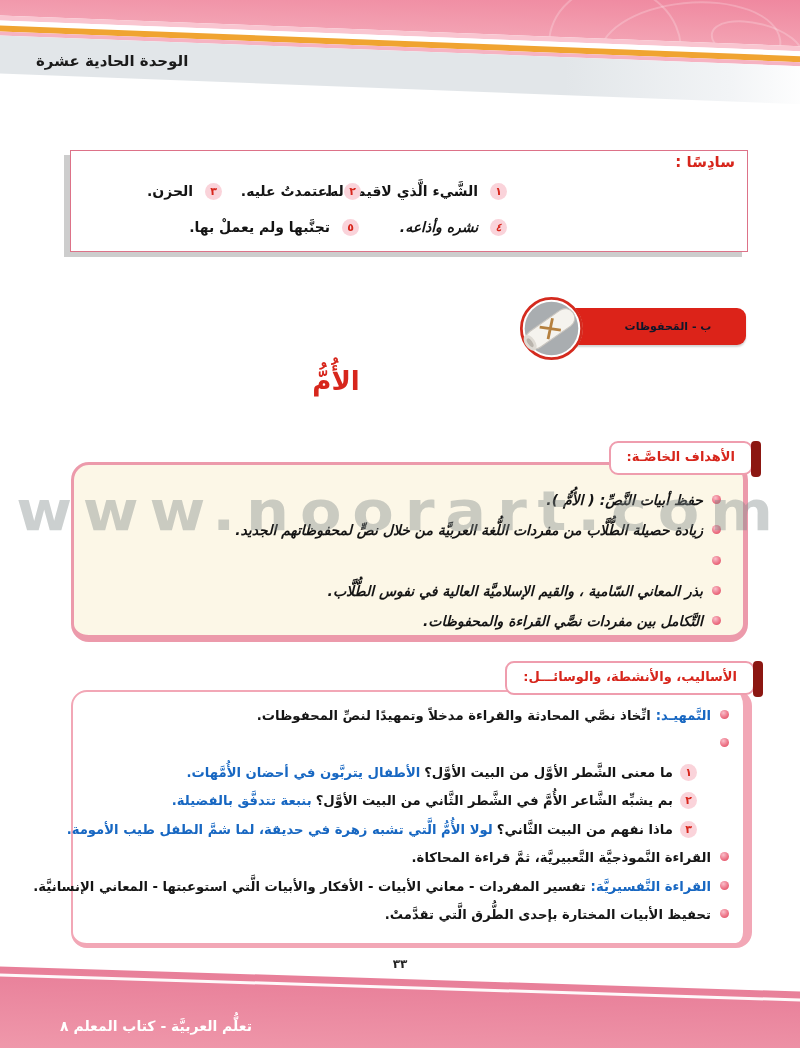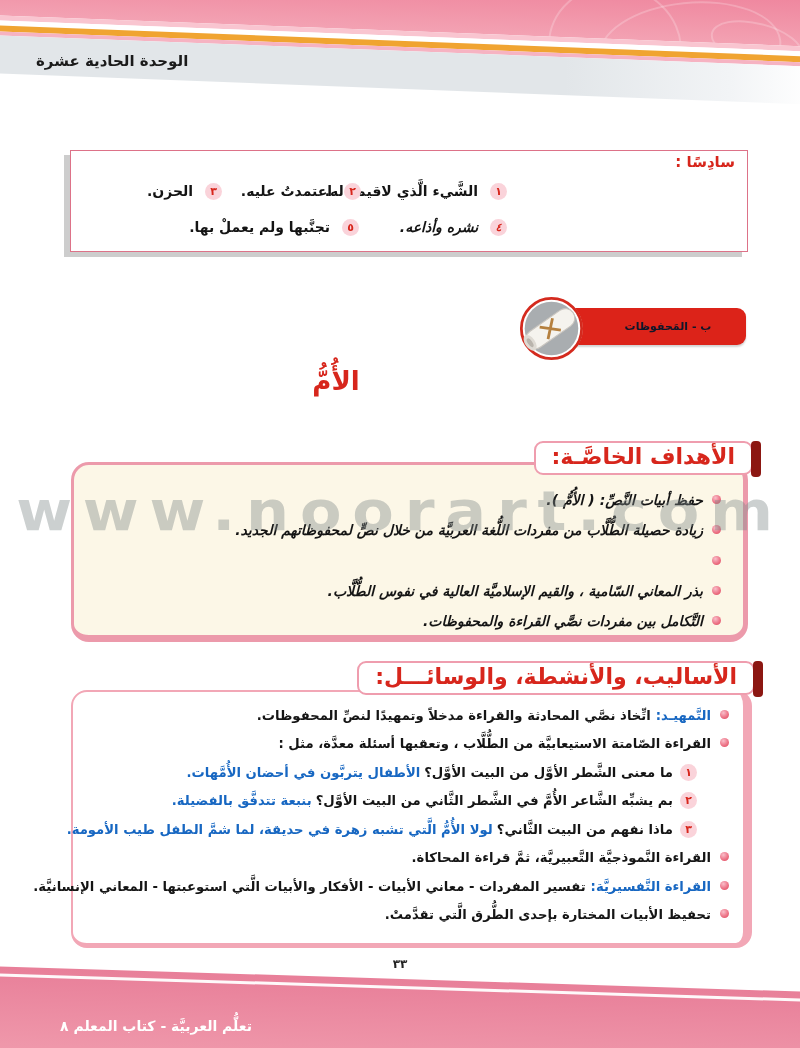--- a/index.html
+++ b/index.html
@@ -31,21 +31,21 @@
               color:#0f172a;font-size:11px;font-weight:bold;text-align:center;line-height:37px;
               padding-left:34px;box-sizing:border-box;z-index:5;box-shadow:0 2px 2px rgba(0,0,0,.18);}
   .badge-icon{position:absolute;left:518px;top:295px;width:67px;height:67px;z-index:6;}
 
   
   .lesson-title{position:absolute;top:366px;left:0;width:672px;text-align:center;
                 color:#d7261c;font-size:26px;font-weight:bold;z-index:4;}
 
   
   .tab{position:absolute;height:34px;background:#fff;border:2.5px solid #ef9dae;border-radius:9px;
-       color:#d7261c;font-weight:bold;font-size:22px;line-height:28px;padding:0 16px;
+       color:#d7261c;font-weight:bold;font-size:13px;line-height:28px;padding:0 16px;
        box-sizing:border-box;z-index:10;white-space:nowrap;}
   .tab-accent{position:absolute;right:-10px;top:-2px;width:10px;height:36px;background:#8c1712;border-radius:4px;}
   .tab1{right:47px;top:441px;}
   .tab2{right:45px;top:661px;}
 
   
   .box1{position:absolute;left:71px;top:462px;width:677px;height:180px;background:#fcf7e7;
         border:3px solid #ec9aab;border-right-width:5px;border-bottom-width:7px;border-radius:18px;
         box-sizing:border-box;padding:25px 22px 0 10px;z-index:4;font-style:italic;}
   .obj-item{white-space:nowrap;font-size:14px;font-weight:bold;color:#151515;line-height:1.45;margin-bottom:10px;}
@@ -152,21 +152,21 @@
 
   <div class="tab tab2">
     <span class="tab-accent"></span>
     <span>الأساليب، والأنشطة، والوسائـــل:</span>
   </div>
   <div class="box2">
     <div class="m-row">
       <span class="bullet"></span><span class="lead">التَّمهيـد:</span><span>اتِّخاذ نصَّي المحادثة والقراءة مدخلاً وتمهيدًا لنصِّ المحفوظات.</span>
     </div>
     <div class="m-row">
-      <span class="bullet"></span><span>القراءة الصّامتة الاستيعابيَّة من الطُّلَّاب ، وتعقبها أسئلة معدَّة، مثل :</span>
+      <span class="bullet"></span>
     </div>
 
     <div class="m-row q-row">
       <span class="qnum">١</span><span>ما معنى الشَّطر الأوَّل من البيت الأوَّل؟</span><span class="ans">الأطفال يتربَّون في أحضان الأُمَّهات.</span>
     </div>
     <div class="m-row q-row">
       <span class="qnum">٢</span><span>بم يشبِّه الشَّاعر الأُمَّ في الشَّطر الثَّاني من البيت الأوَّل؟</span><span class="ans">بنبعة تتدفَّق بالفضيلة.</span>
     </div>
     <div class="m-row q-row">
       <span class="qnum">٣</span><span>ماذا نفهم من البيت الثَّاني؟</span><span class="ans">لولا الأُمُّ الَّتي تشبه زهرة في حديقة، لما شمَّ الطفل طيب الأمومة.</span>

